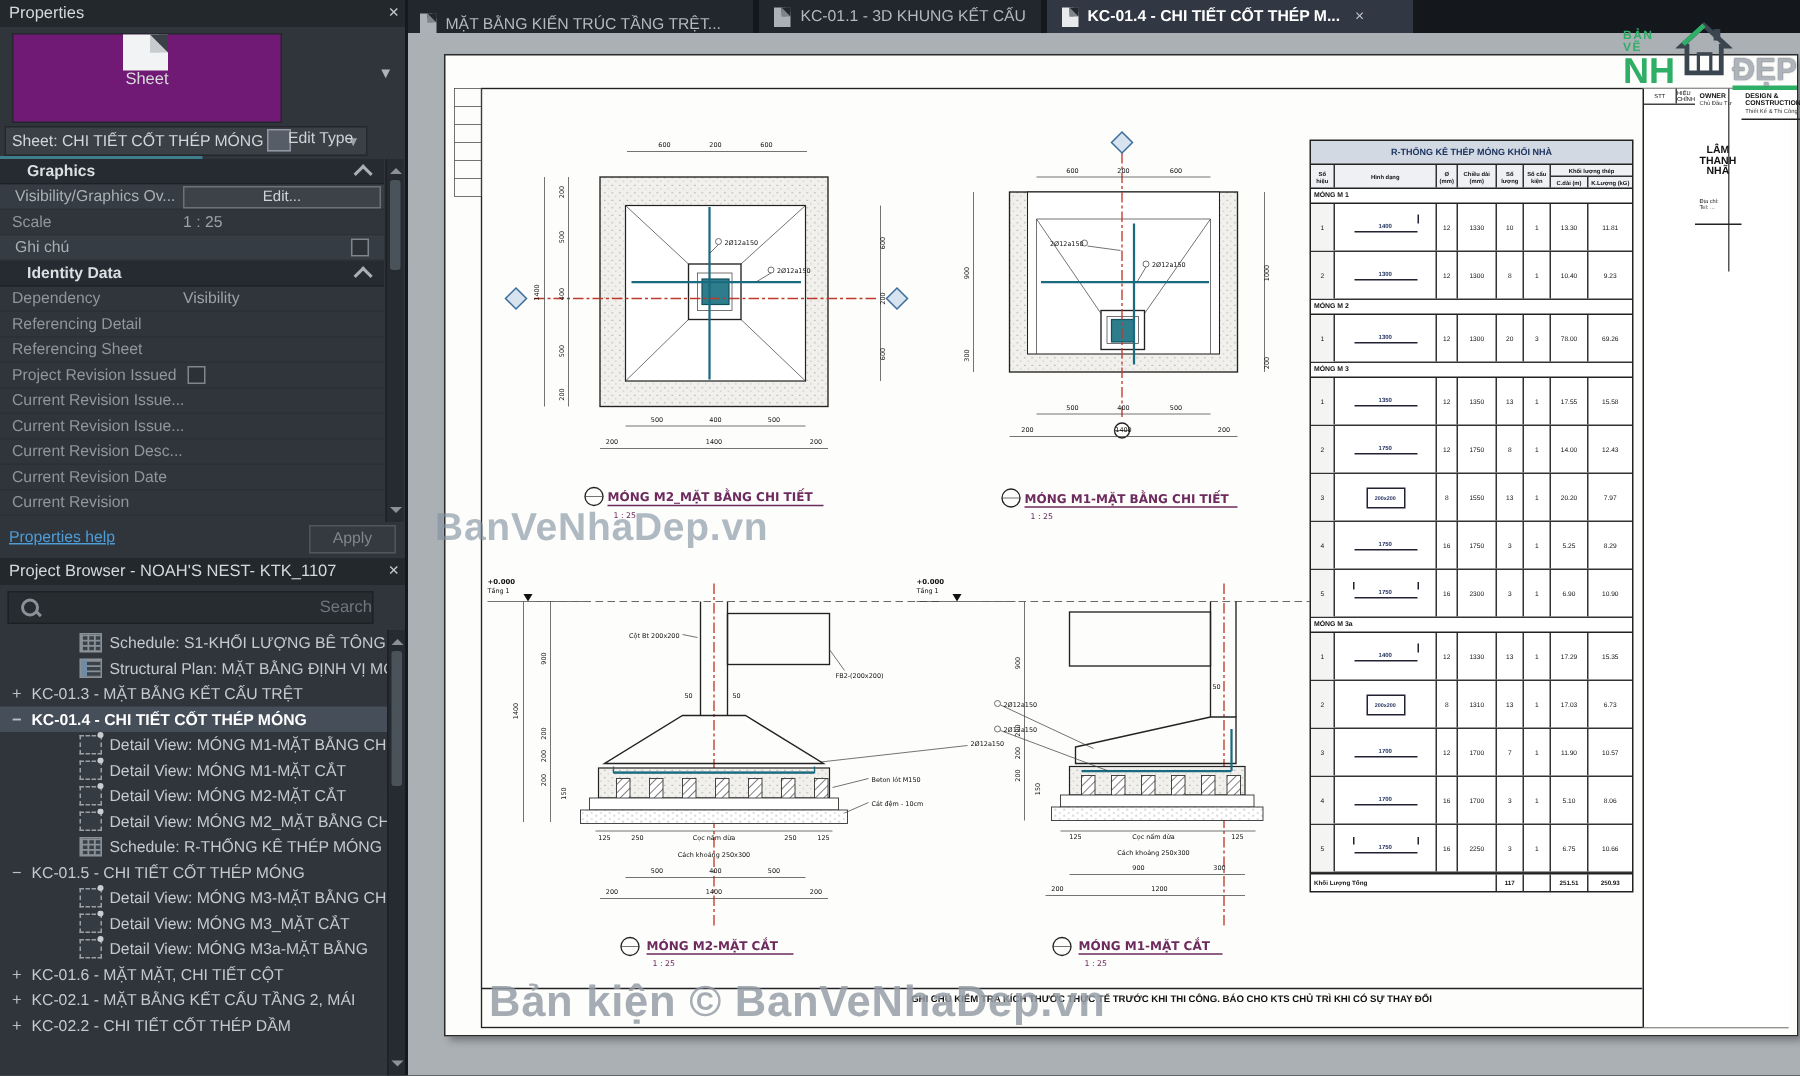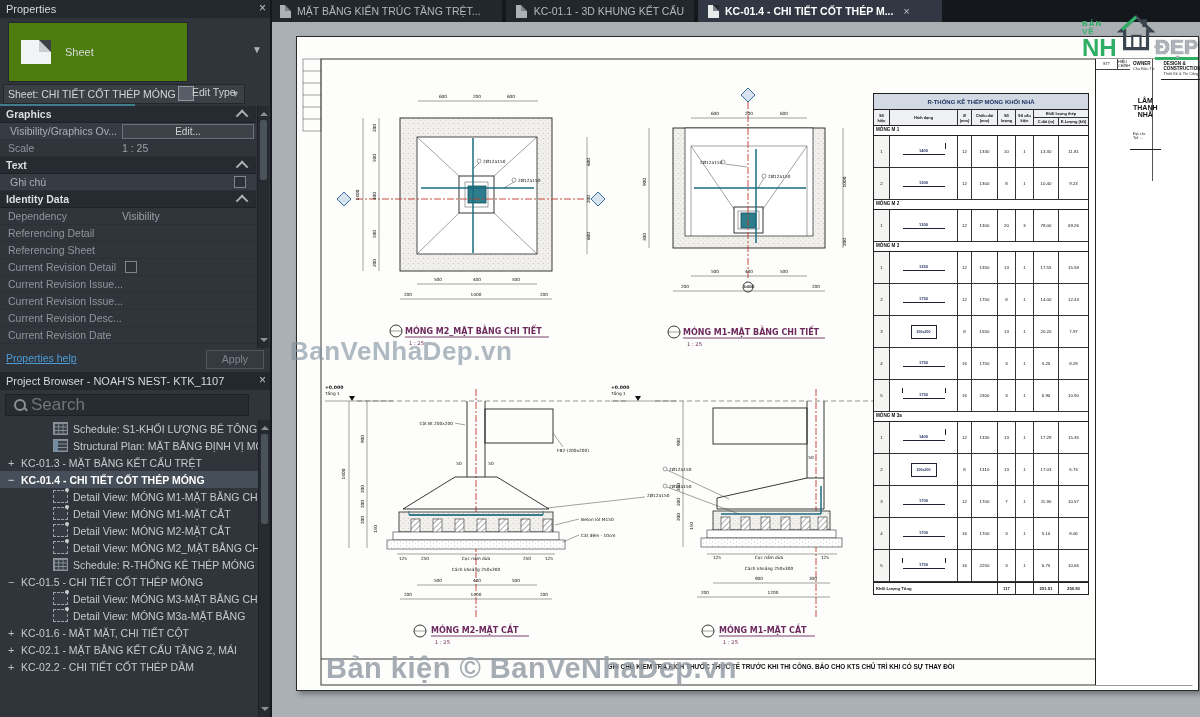--- a/index.html
+++ b/index.html
@@ -2,48 +2,48 @@
 <html><head>
 <meta charset="utf-8">
 <style>
   html,body{margin:0;padding:0;background:#0f1215;width:1200px;height:717px;overflow:hidden;
     font-family:"Liberation Sans","DejaVu Sans",sans-serif;}
   #app{position:relative;width:1200px;height:717px;}
   
   #leftcol{position:absolute;left:0;top:0;width:270px;height:717px;background:#2f353b;border-right:2px solid #15181c;}
   .ptitle{height:18px;background:#23282d;color:#d6d9db;font-size:11px;display:flex;align-items:center;padding:0 6px;position:relative;}
   .ptitle .x{position:absolute;right:4px;top:1px;color:#c2c6c9;font-size:12px;cursor:pointer;}
-  #typebox{position:absolute;left:8px;top:22px;width:178px;height:58px;background:#4d7c0f;border:1px solid #23272c;display:flex;align-items:center;}
+  #typebox{position:absolute;left:8px;top:22px;width:178px;height:58px;background:#701a75;border:1px solid #23272c;display:flex;align-items:center;flex-direction:column;}
   #typebox .sheeticon{width:30px;height:24px;background:#f2f3f4;margin:0 14px 0 12px;position:relative;}
   #typebox .sheeticon:before{content:"";position:absolute;right:0;top:0;border:6px solid #3a4046;border-left-color:#c9ccce;border-bottom-color:#c9ccce;}
   #typebox .tname{color:#d8dadc;font-size:11px;}
   #typesel-arrow{position:absolute;right:8px;top:44px;color:#aeb3b8;font-size:10px;}
   #sheetrow{position:absolute;left:3px;top:84px;width:236px;height:18px;background:#3a4046;border:1px solid #23272c;color:#d3d6d8;font-size:10.5px;display:flex;align-items:center;padding-left:4px;}
   #sheetrow .chev{margin-left:auto;margin-right:4px;color:#9aa0a5;font-size:9px;}
   #sheetrow-underline{position:absolute;left:0;top:104px;width:135px;height:2px;background:#3f7d8c;}
   #edittypelabel{position:absolute;left:192px;top:86px;color:#cfd3d6;font-size:10.5px;}
   #edittypeicon{position:absolute;left:178px;top:86px;width:14px;height:13px;border:1px solid #9097a0;background:#565d66;}
   #propgrid{position:absolute;left:0;top:106px;width:256px;height:242px;overflow:hidden;font-size:10.5px;}
   .prow{height:16px;display:flex;align-items:center;color:#8f969c;border-bottom:1px solid #2a3036;padding-left:8px;position:relative;}
   .prow .val{position:absolute;left:122px;color:#9aa1a7;}
-  .phead{height:16px;display:flex;align-items:center;background:#262b31;color:#dcdfe1;font-weight:bold;padding-left:6px;position:relative;border-bottom:1px solid #1e2227;}
+  .phead{height:16px;display:flex;align-items:center;background:#262b31;color:#dcdfe1;font-weight:bold;padding-left:18px;position:relative;border-bottom:1px solid #1e2227;}
   .phead .caret{position:absolute;right:8px;width:7px;height:7px;border-left:2px solid #aab0b5;border-top:2px solid #aab0b5;transform:rotate(45deg) translateY(2px);}
   .prow.sub{padding-left:10px;color:#a9b0b5;background:#353c43;}
   .editbtn{position:absolute;left:122px;width:130px;height:13px;border:1px solid #6a7178;background:#3c4248;color:#d0d3d6;font-size:10px;text-align:center;line-height:13px;}
   .cbx{display:none;width:10px;height:10px;border:1px solid #7f868c;background:#2b3137;position:absolute;left:125px;}
   .cbx.show{display:block;}
   .cbx.right{display:block;left:auto;right:10px;}
   #prophelp{position:absolute;left:6px;top:352px;color:#4f9cd7;font-size:10.5px;text-decoration:underline;}
   #applybtn{position:absolute;left:206px;top:350px;width:56px;height:17px;background:#343a40;border:1px solid #50565c;color:#7f868c;font-size:10.5px;text-align:center;line-height:17px;}
   .vscroll{position:absolute;width:11px;background:#262b31;border-left:1px solid #1d2126;}
   .vscroll .thum{position:absolute;left:2px;width:7px;background:#4a525a;border-radius:2px;}
   .vscroll .ar{position:absolute;left:2px;width:0;height:0;border:4px solid transparent;}
   
   #browser{position:absolute;left:0;top:372px;width:270px;height:345px;background:#2f353b;}
-  #searchbox{position:absolute;left:5px;top:22px;width:242px;height:20px;background:#272c31;border:1px solid #1d2125;display:flex;align-items:center;color:#6f767c;font-size:17px;}
+  #searchbox{position:absolute;left:5px;top:22px;width:242px;height:20px;background:#272c31;border:1px solid #1d2125;display:flex;align-items:center;color:#6f767c;font-size:11px;justify-content:space-between;}
   #searchbox .mag{width:8px;height:8px;border:2px solid #8a9197;border-radius:50%;margin:0 5px 0 8px;position:relative;}
   #searchbox .mag:before{content:"";position:absolute;left:7px;top:7px;width:5px;height:2px;background:#8a9197;transform:rotate(45deg);}
   #tree{position:absolute;left:0;top:48px;width:258px;height:297px;overflow:hidden;}
   .trow{height:17px;display:flex;align-items:center;font-size:10.5px;color:#c6cacd;white-space:nowrap;overflow:hidden;}
   .trow.lvl1{padding-left:8px;}
   .trow.lvl3{padding-left:40px;}
   .trow.sel{background:#454e59;color:#fff;font-weight:bold;}
   .exp{width:13px;color:#b9bfc4;font-size:11px;flex:none;}
   .tico{width:13px;height:11px;margin-right:5px;flex:none;}
   .tico.sched{border:1px solid #8a9197;background:linear-gradient(#8a9197 1px,transparent 1px) 0 0/4px 3.5px,linear-gradient(90deg,#8a9197 1px,transparent 1px) 0 0/4.3px 4px,#39414a;}
@@ -51,21 +51,21 @@
   .tico.detail{border:1px dashed #99a0a6;background:#343b42;position:relative;}
   .tico.detail:after{content:"";position:absolute;right:-2px;top:-3px;width:4px;height:4px;background:#c9cdd0;border-radius:50%;}
   
   #tabbar{position:absolute;left:270px;top:0;width:930px;height:22px;background:#14171b;display:flex;}
   .tab{height:22px;display:flex;align-items:center;background:#22272d;color:#b3b9be;font-size:10.5px;padding:0 10px;margin-right:4px;white-space:nowrap;overflow:hidden;}
   .tab .ticon{width:11px;height:13px;background:#aab1b7;margin-right:6px;position:relative;flex:none;}
   .tab .ticon:before{content:"";position:absolute;right:0;top:0;border:3px solid #22272d;border-left-color:#7d848a;border-bottom-color:#7d848a;}
   .tab.active{background:#313843;color:#fff;font-weight:bold;}
   .tab.active .ticon{background:#e8eaec;}
   .tab .close{margin-left:10px;color:#c2c6c9;font-weight:normal;}
-  .tab:nth-child(1){width:212px;}
+  .tab:nth-child(1){width:212px;align-items:flex-end;}
   .tab:nth-child(2){width:168px;justify-content:space-between;}
   .tab:nth-child(3){width:224px;}
   
   #canvas{position:absolute;left:270px;top:22px;width:930px;height:695px;background:#abb0b5;}
   #sheet{position:absolute;left:26px;top:14px;width:901px;height:653px;background:#fdfdfc;border:1px solid #2a2a2a;box-shadow:3px 3px 5px rgba(0,0,0,.35);}
   #drawing{position:absolute;left:0;top:0;}
   svg text{font-family:"DejaVu Sans",sans-serif;}
   .d{font-size:4.3px;fill:#111;text-anchor:middle;}
   .co{font-size:4.3px;fill:#111;}
   .coe{font-size:4.3px;fill:#111;text-anchor:end;}
@@ -747,24 +747,20 @@
             <span class="caret"></span>
         </div>
         <div class="prow sub">
           <span>Visibility/Graphics Ov...</span>
           <span class="editbtn">Edit...</span>
         </div>
         <div class="prow">
           <span>Scale</span>
           <span class="val">1 : 25</span>
         </div>
-        <div class="phead">
-          <span>Text</span>
-            <span class="caret"></span>
-        </div>
         <div class="prow sub">
           <span>Ghi chú</span>
           <span class="cbx right"></span>
         </div>
         <div class="phead">
           <span>Identity Data</span>
             <span class="caret"></span>
         </div>
         <div>
 
@@ -780,21 +776,21 @@
 
             </div>
 
             <div class="prow">
               <span>Referencing Sheet</span>
               <span class="val"></span>
 
             </div>
 
             <div class="prow">
-              <span>Current Revision Detail</span>
+              <span>Project Revision Issued</span>
               <span class="val"></span>
               <span class="cbx show"></span>
             </div>
 
             <div class="prow">
               <span>Current Revision Issue...</span>
               <span class="val"></span>
 
             </div>
 
@@ -902,20 +898,25 @@
 
             <span>KC-01.5 - CHI TIẾT CỐT THÉP MÓNG</span>
           </div>
 
           <div class="trow lvl3">
             <span class="exp"></span>
             <span class="tico detail"></span>
             <span>Detail View: MÓNG M3-MẶT BẰNG CHI</span>
           </div>
 
+          <div class="trow lvl3">
+            <span class="exp"></span>
+            <span class="tico detail"></span>
+            <span>Detail View: MÓNG M3_MẶT CẮT</span>
+          </div>
 
           <div class="trow lvl3">
             <span class="exp"></span>
             <span class="tico detail"></span>
             <span>Detail View: MÓNG M3a-MẶT BẰNG</span>
           </div>
 
 
           <div class="trow lvl1">
             <span class="exp">+</span>

